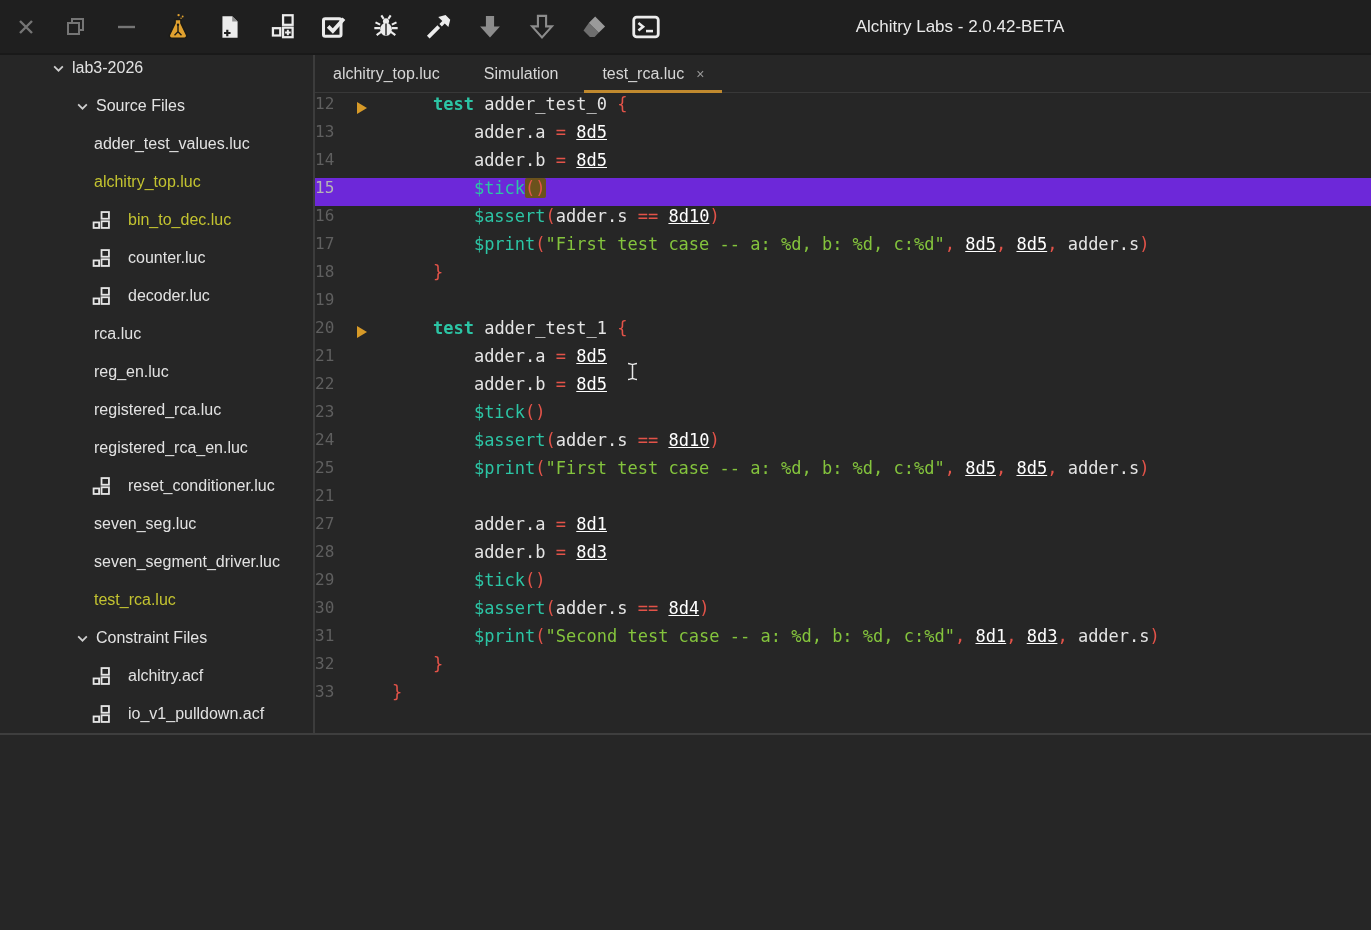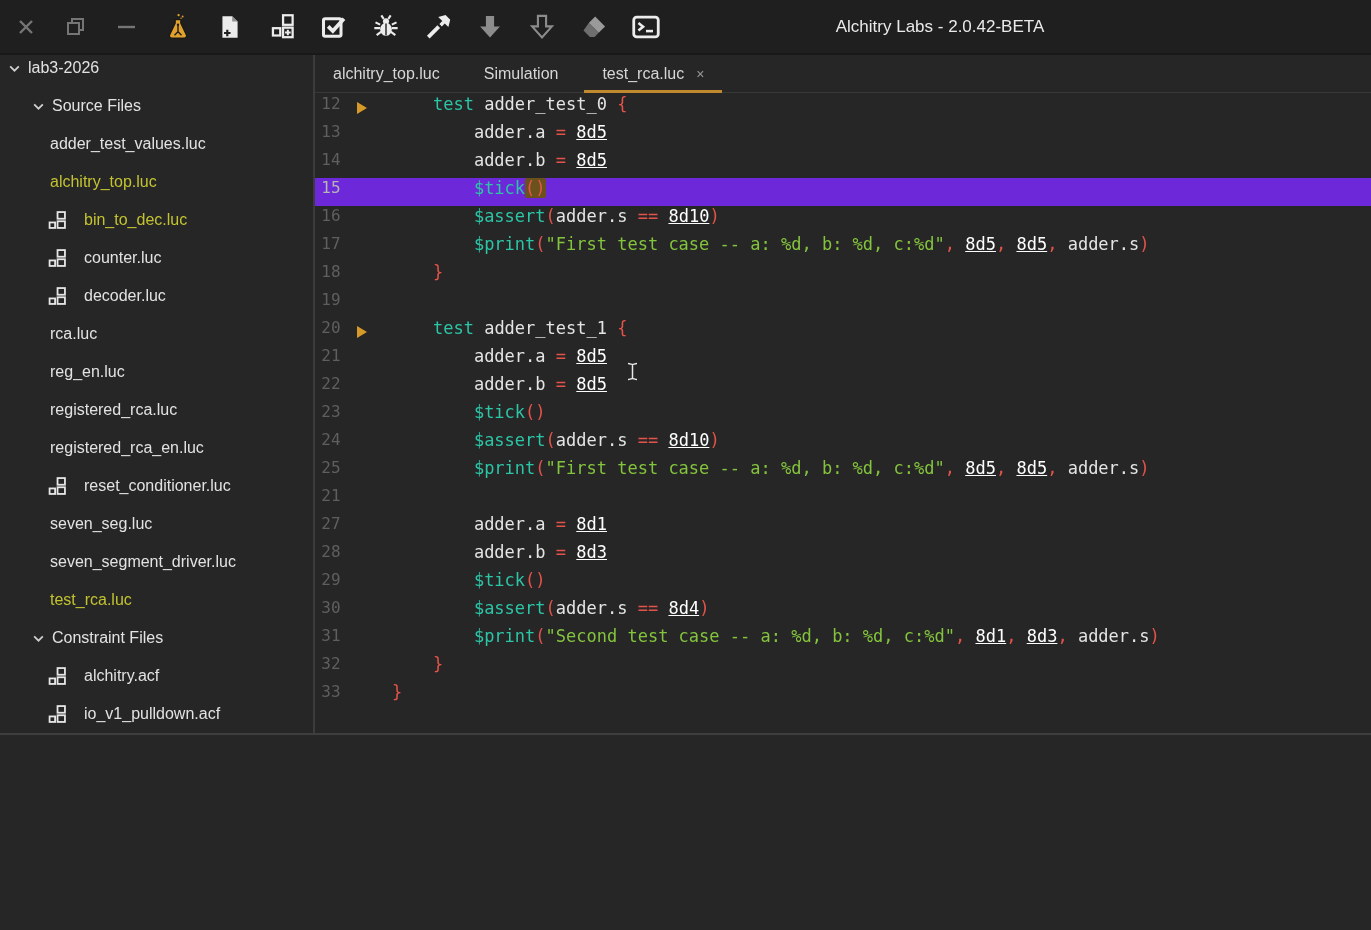--- a/index.html
+++ b/index.html
@@ -8,27 +8,27 @@
   .app { position:relative; width:1371px; height:930px; background:#262626; }
 
   
   .titlebar { position:relative; height:55px; background:#1f1f1f;
               border-bottom:2px solid #191919; display:flex; align-items:center; }
   .win-controls { display:flex; align-items:center; padding-left:12px; gap:22px; }
   .tb-btn { width:28px; height:28px; display:flex; align-items:center; justify-content:center;
             cursor:default; }
   .toolbar { display:flex; align-items:center; margin-left:24px; gap:24px; }
   .tool { width:28px; height:28px; display:flex; align-items:center; justify-content:center; }
-  .app-title { position:absolute; left:940px; top:50%; transform:translate(-50%,-50%);
+  .app-title { position:absolute; left:960px; top:50%; transform:translate(-50%,-50%);
                color:#eaeaea; font-size:17px; white-space:nowrap; }
 
   
   .main { display:flex; height:678px; }
   .sidebar { width:315px; border-right:2px solid #3c3c3c; overflow:hidden; background:#262626; }
-  .tree { margin-top:-6px; }
+  .tree { margin-top:-6px;padding-left:44px; }
   .ti { height:38px; display:flex; align-items:center; font-size:16px; color:#e2e2e2;
         white-space:nowrap; cursor:default; }
   .ti.root { padding-left:8px; gap:7px; }
   .ti.section { padding-left:32px; gap:7px; }
   .ti.file { padding-left:50px; }
   .ti.component { padding-left:48px; gap:18px; }
   .ti.hl .lbl { color:#c3c330; }
   .chev, .compic { display:flex; align-items:center; }
 
   
@@ -36,28 +36,28 @@
   .tabbar { height:38px; display:flex; align-items:stretch; border-bottom:1px solid #383838; }
   .tab { display:flex; align-items:center; padding:0 18px; margin-right:8px; font-size:16px;
          color:#d6d6d6; position:relative; cursor:default; }
   .tab.active::after { content:""; position:absolute; left:0; right:0; bottom:-1px; height:3px;
                        background:#c0892e; }
   .tab-close { margin-left:12px; color:#9a9a9a; font-size:14px; }
 
   .code { flex:1; overflow:hidden; padding-top:1px; }
   .cl { display:flex; height:28px; line-height:28px; }
   .cl.cur { background:#6d28d9; }
-  .cl .num { width:32px; flex:none; text-align:center; color:#5f5f5f;
+  .cl .num { width:32px; flex:none; text-align:left; color:#5f5f5f;
              font:16px "DejaVu Sans Mono", monospace; }
   .cl.cur .num { color:#b5b5b5; }
   .cl .mk { width:30px; flex:none; display:flex; align-items:center; justify-content:center; }
   .tri { width:0; height:0; border-left:10px solid #d79a28;
          border-top:6px solid transparent; border-bottom:6px solid transparent; }
   .cl .src { white-space:pre; font:17px "DejaVu Sans Mono", monospace; padding-left:15px; }
-  .tk-k { color:#2cc5a5; font-weight:normal; }
+  .tk-k { color:#2cc5a5; font-weight:bold; }
   .tk-f { color:#2cc5a5; }
   .tk-p { color:#e4e4e4; }
   .tk-o { color:#e35349; }
   .tk-n { color:#ffffff;text-decoration:underline; }
   .tk-s { color:#84c43d; }
   .tk-oh { color:#e3564a; background:#6b521c; border-radius:2px; }
 
   
   .bottom-panel { height:195px; border-top:2px solid #3e3e3e; background:#262626; }
 

